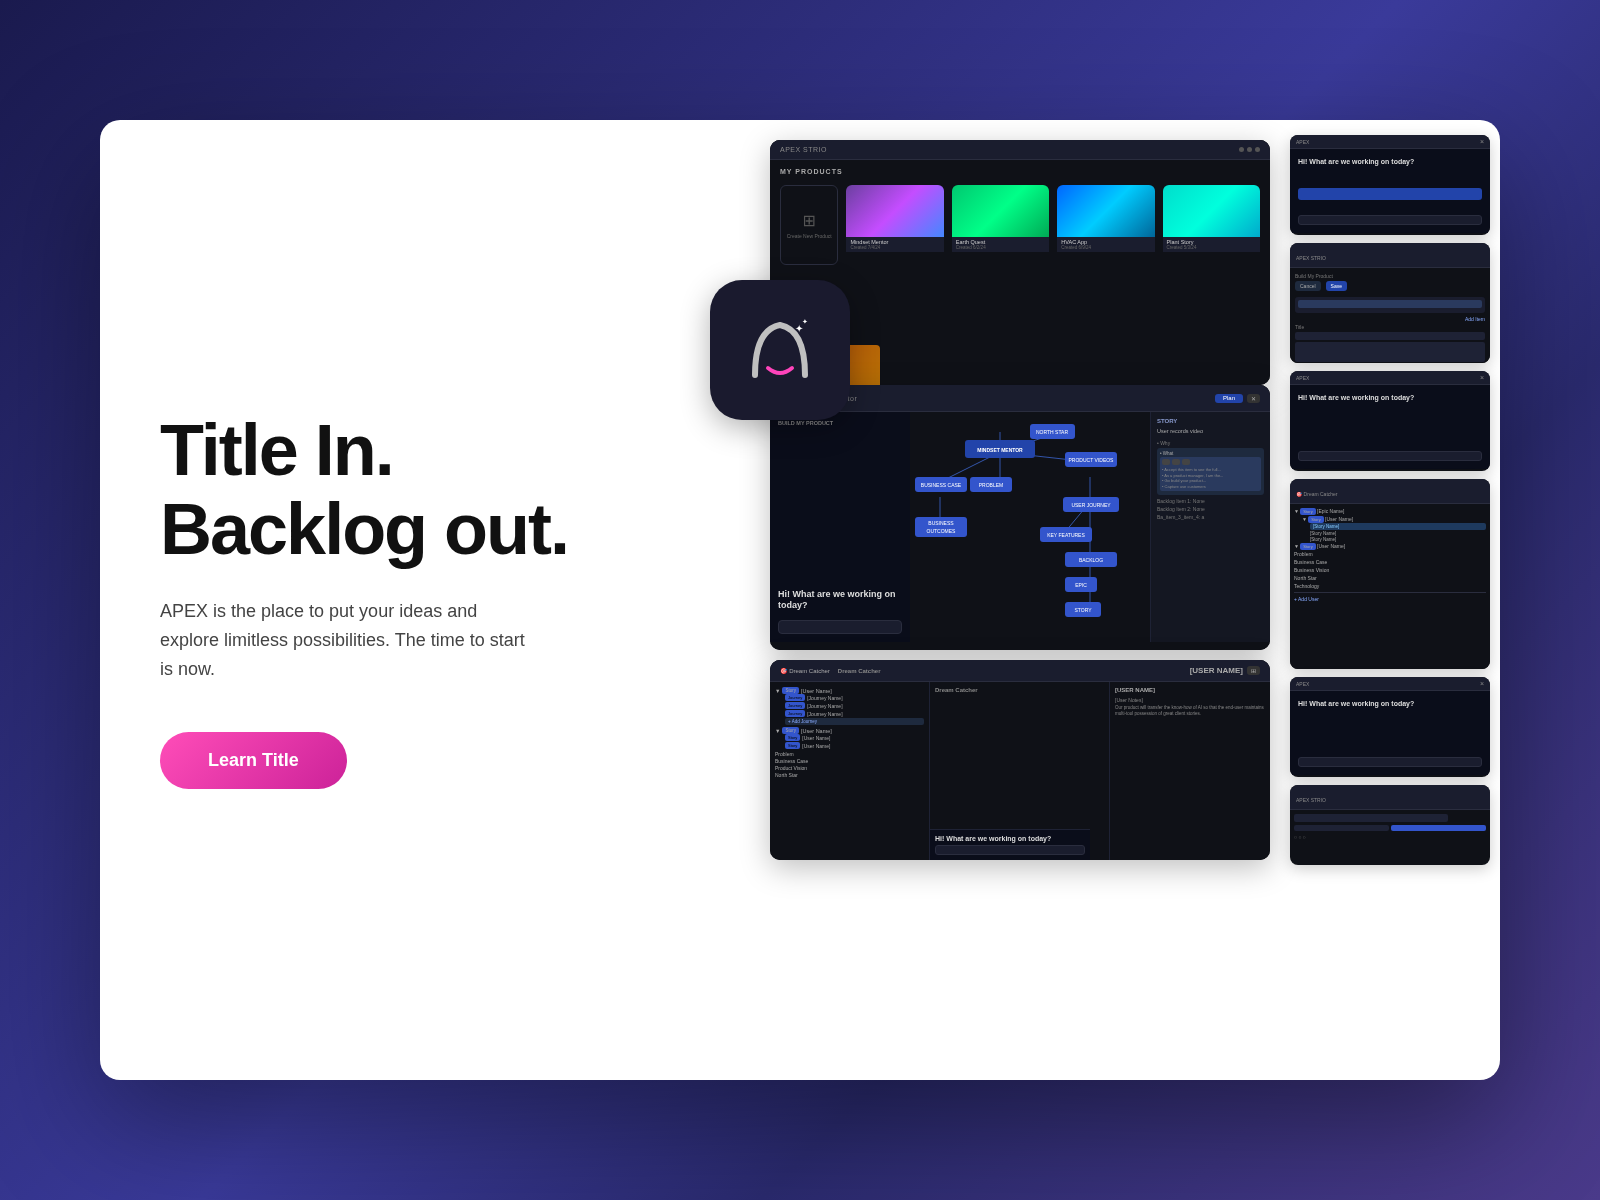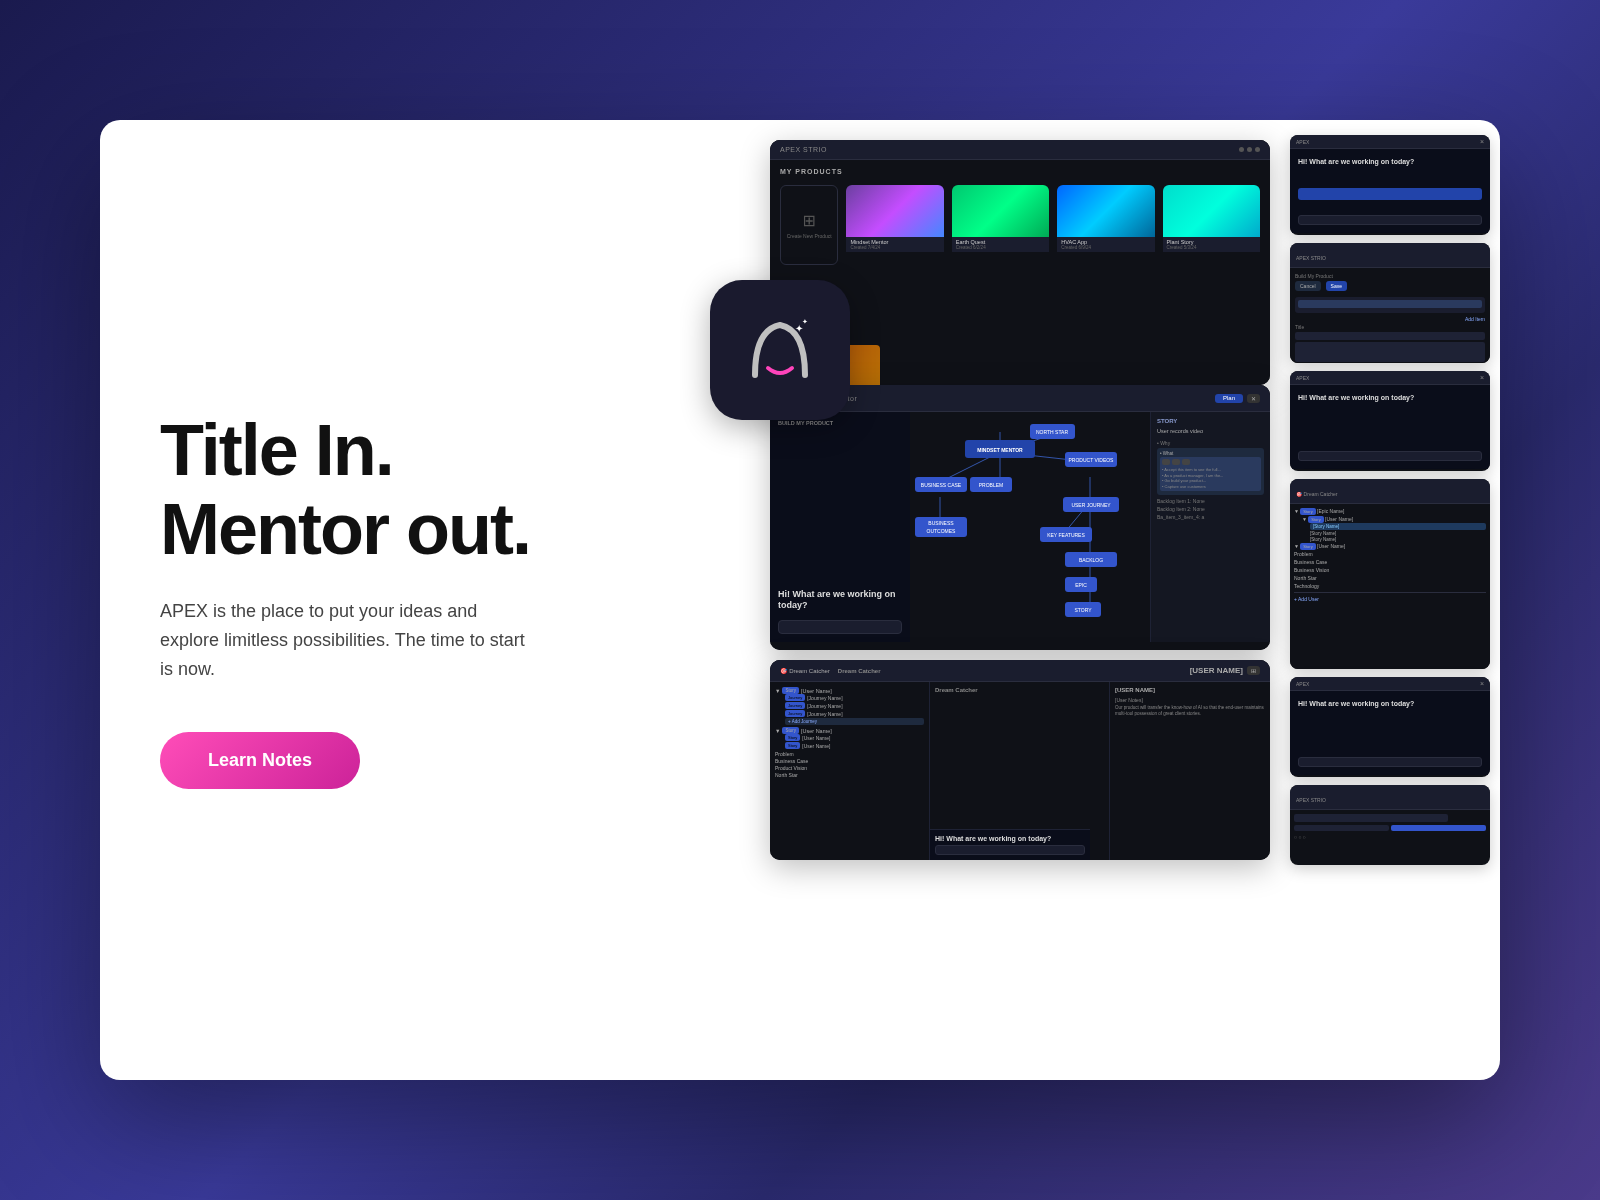--- a/index.html
+++ b/index.html
@@ -323,24 +323,24 @@
     }
   </style>
 </head>
 <body>
 
 <div class="main-card">
 
   <div class="left-section">
     <h1 class="hero-title">
       <span>Title In.</span><br>
-      <span>Mentor out.</span>
+      <span>Backlog out.</span>
     </h1>
     <p class="hero-subtitle">APEX is the place to put your ideas and explore limitless possibilities. The time to start is now.</p>
-    <button class="learn-more-btn">Learn Notes</button>
+    <button class="learn-more-btn">Learn Title</button>
   </div>
 
   <div class="right-section">
 
     <div class="app-icon">
       <svg class="apex-logo" viewBox="0 0 80 80" xmlns="http://www.w3.org/2000/svg">
 
         <path d="M15 65 Q15 20 40 15 Q65 20 65 65" fill="none" stroke="#c0c0c0" stroke-width="6" stroke-linecap="round"></path>
 
         <path d="M28 58 Q40 68 52 58" fill="none" stroke="#ff44bb" stroke-width="4" stroke-linecap="round"></path>

